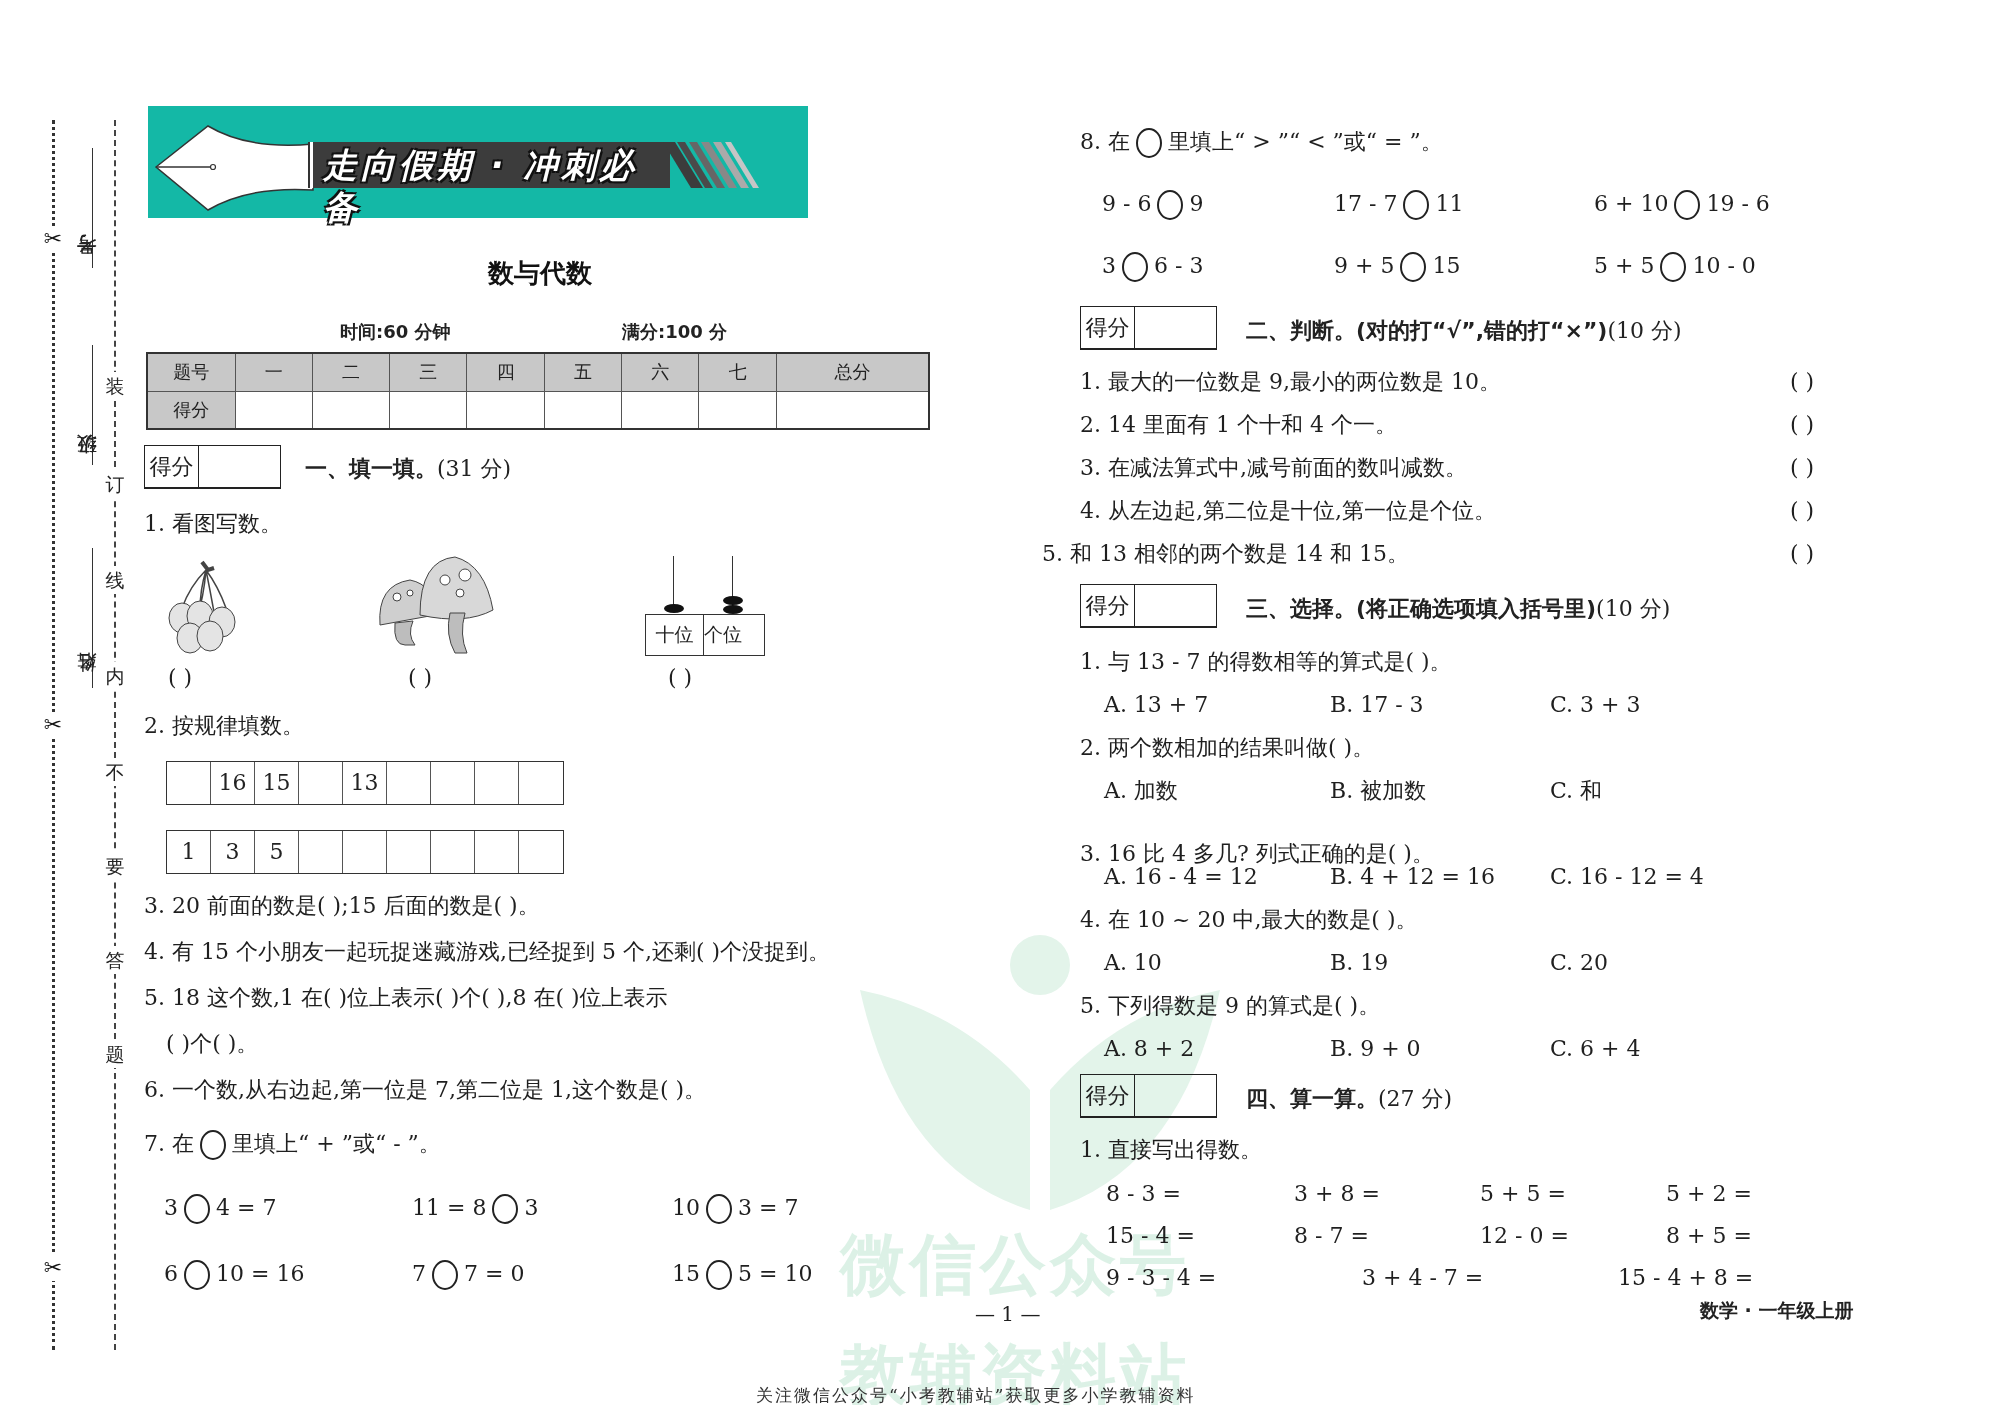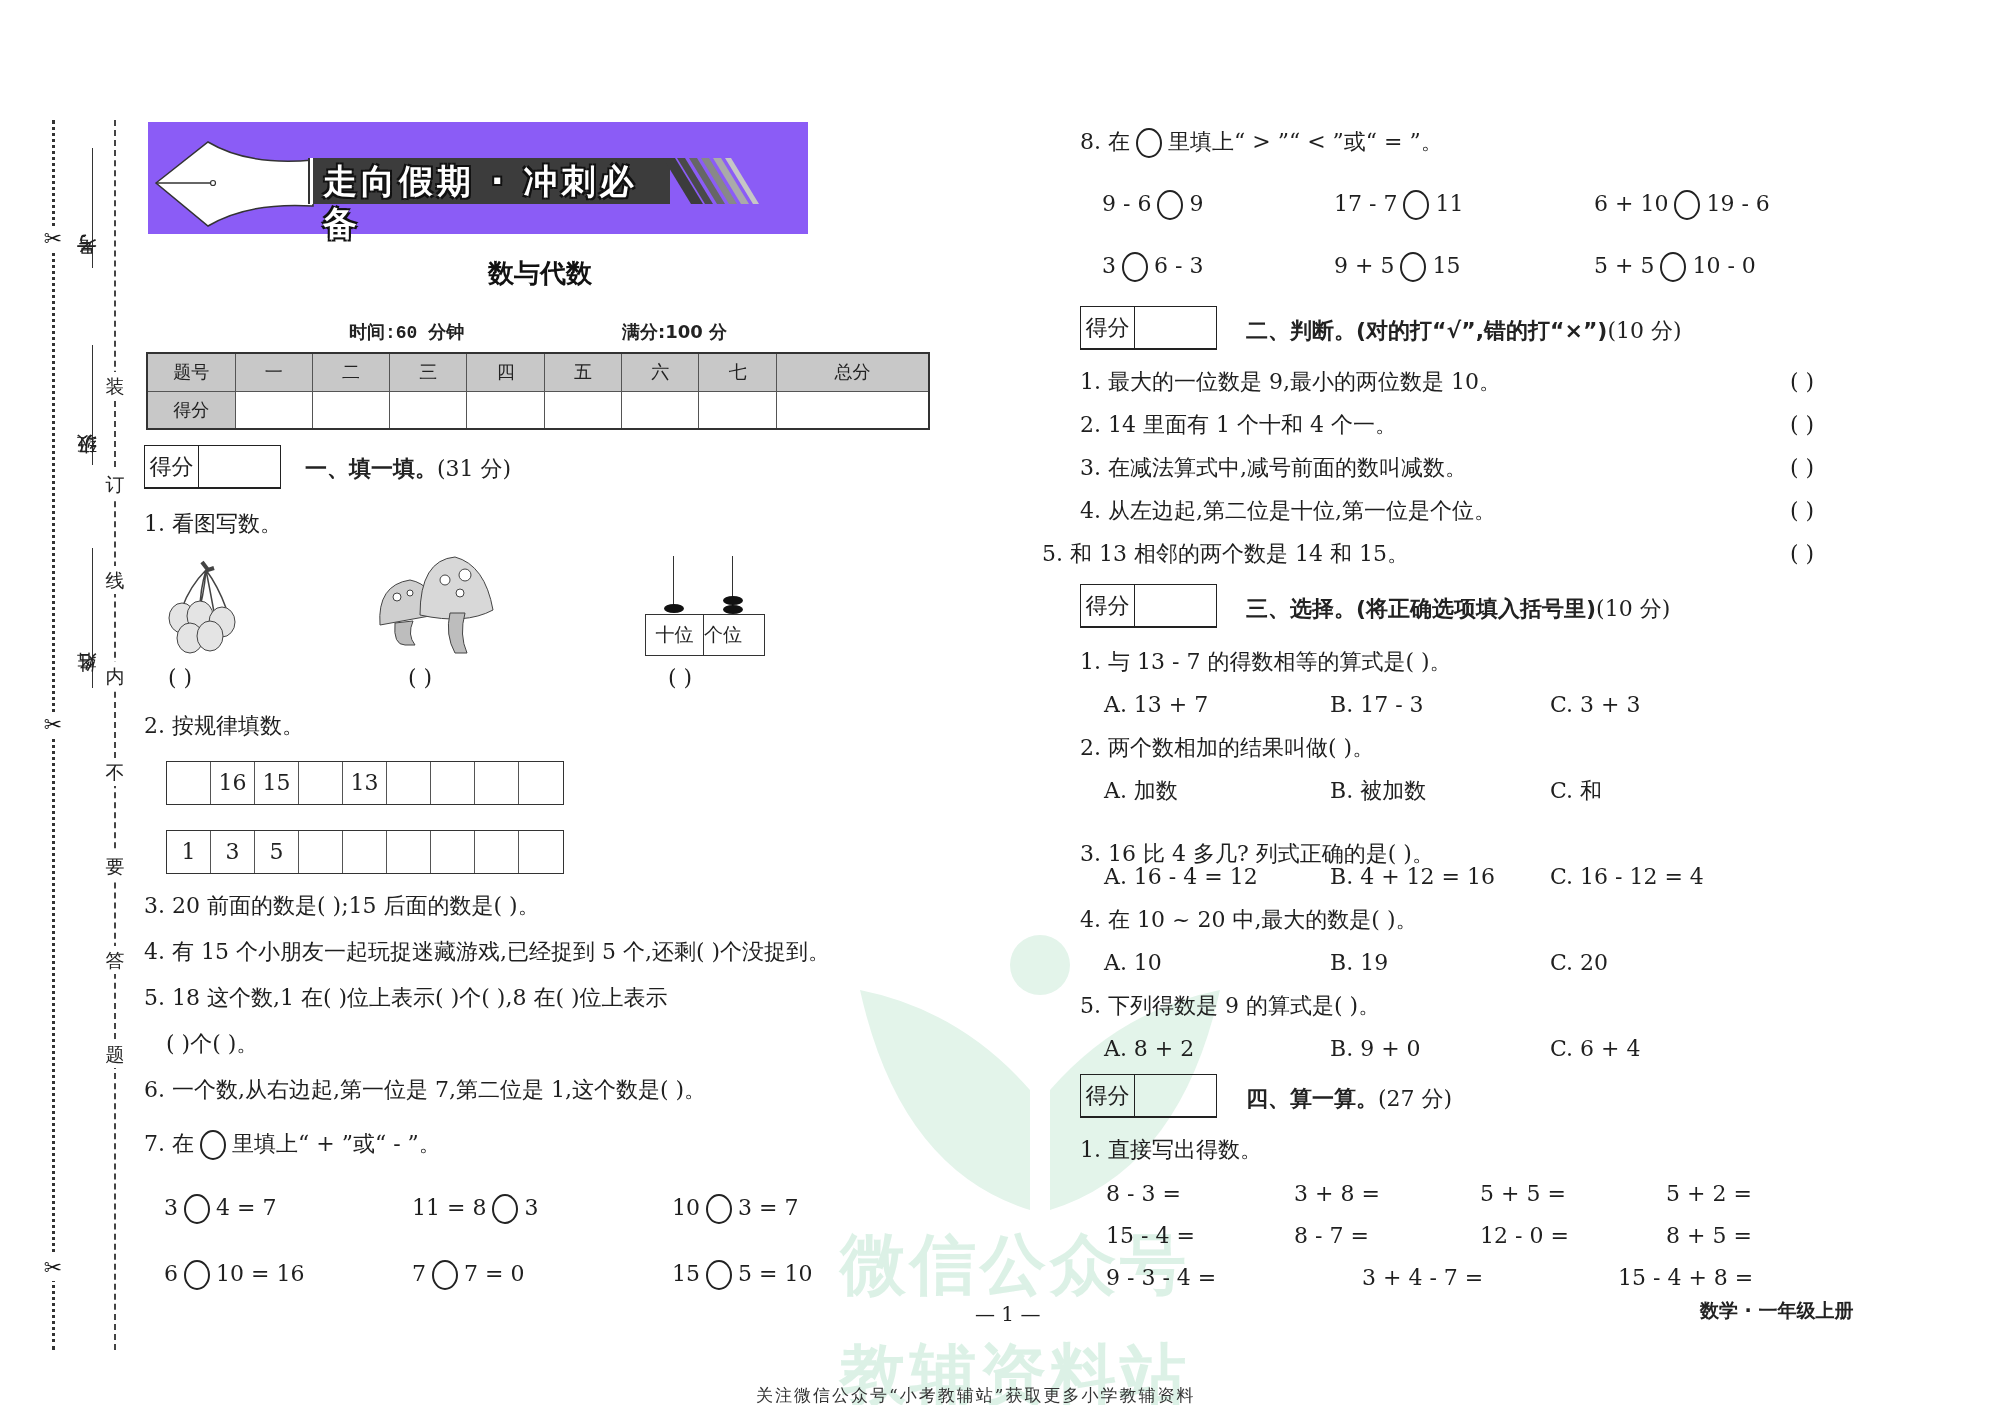--- a/index.html
+++ b/index.html
@@ -11,21 +11,21 @@
 
   
   .dotline { position: absolute; left: 52px; top: 120px; height: 1230px; border-left: 3px dotted #333; }
   .dashline { position: absolute; left: 114px; top: 120px; height: 1230px; border-left: 2px dashed #444; }
   .scissor { position: absolute; left: 40px; width: 26px; height: 26px; background: #fff; font-size: 22px; line-height: 26px; text-align: center; color: #111; font-family: "DejaVu Sans", sans-serif; }
   .vlabel { position: absolute; left: 72px; width: 26px; font-size: 20px; writing-mode: vertical-rl; transform: rotate(180deg); color: #222; }
   .vline { position: absolute; left: 92px; border-left: 1.5px solid #333; }
   .bindchar { position: absolute; left: 102px; width: 26px; height: 28px; background: #fff; font-size: 19px; line-height: 28px; text-align: center; color: #222; }
 
   
-  .banner-wrap { left: 148px; top: 122px; width: 660px; height: 112px; background: #8b5cf6; }
+  .banner-wrap { left: 148px; top: 106px; width: 660px; height: 112px; background: #14b8a6; font-style: italic; }
   .banner-bar { position: absolute; left: 162px; top: 36px; width: 360px; height: 46px; background: #3c3c3c; border-left: 3px solid #fff; box-shadow: -2px 0 0 #333; }
   .banner-text { position: absolute; left: 10px; top: 2px; font-size: 34px; font-weight: bold; color: #fff; letter-spacing: 4px; font-family: "DejaVu Sans", sans-serif;
      text-shadow: -2px -2px 0 #111, 2px -2px 0 #111, -2px 2px 0 #111, 2px 2px 0 #111; line-height: 42px; }
 
   
   .page-title { left: 400px; top: 256px; width: 280px; text-align: center; font-size: 26px; font-weight: bold; font-family: "DejaVu Serif", serif; color: #111; }
   .meta { font-size: 18px; font-weight: bold; font-family: "DejaVu Sans", sans-serif; }
 
   
   table.score { position: absolute; left: 146px; top: 352px; width: 784px; border-collapse: collapse; border: 2.5px solid #333; }
@@ -100,21 +100,21 @@
     <polygon points="0,2 12,2 40,48 28,48" fill="#3c3c3c"></polygon>
     <polygon points="14,2 22,2 50,48 42,48" fill="#4a4a4a"></polygon>
     <polygon points="26,2 34,2 62,48 54,48" fill="#666"></polygon>
     <polygon points="38,2 46,2 74,48 66,48" fill="#888"></polygon>
     <polygon points="50,2 58,2 86,48 78,48" fill="#aaa"></polygon>
     <polygon points="62,2 68,2 96,48 90,48" fill="#c6c6c6"></polygon>
   </svg>
 </div>
 
 <div class="abs page-title">数与代数</div>
-<div class="abs meta" style="left:349px; top:320px;font-family:Liberation Mono, monospace;">时间:60 分钟</div>
+<div class="abs meta" style="left:340px; top:320px;">时间:60 分钟</div>
 <div class="abs meta" style="left:622px; top:320px;">满分:100 分</div>
 
 <table class="score">
   <tbody>
       <tr class="head">
     <td class="rowhead">题号</td>
     <td>一</td>
     <td>二</td>
     <td>三</td>
     <td>四</td>

